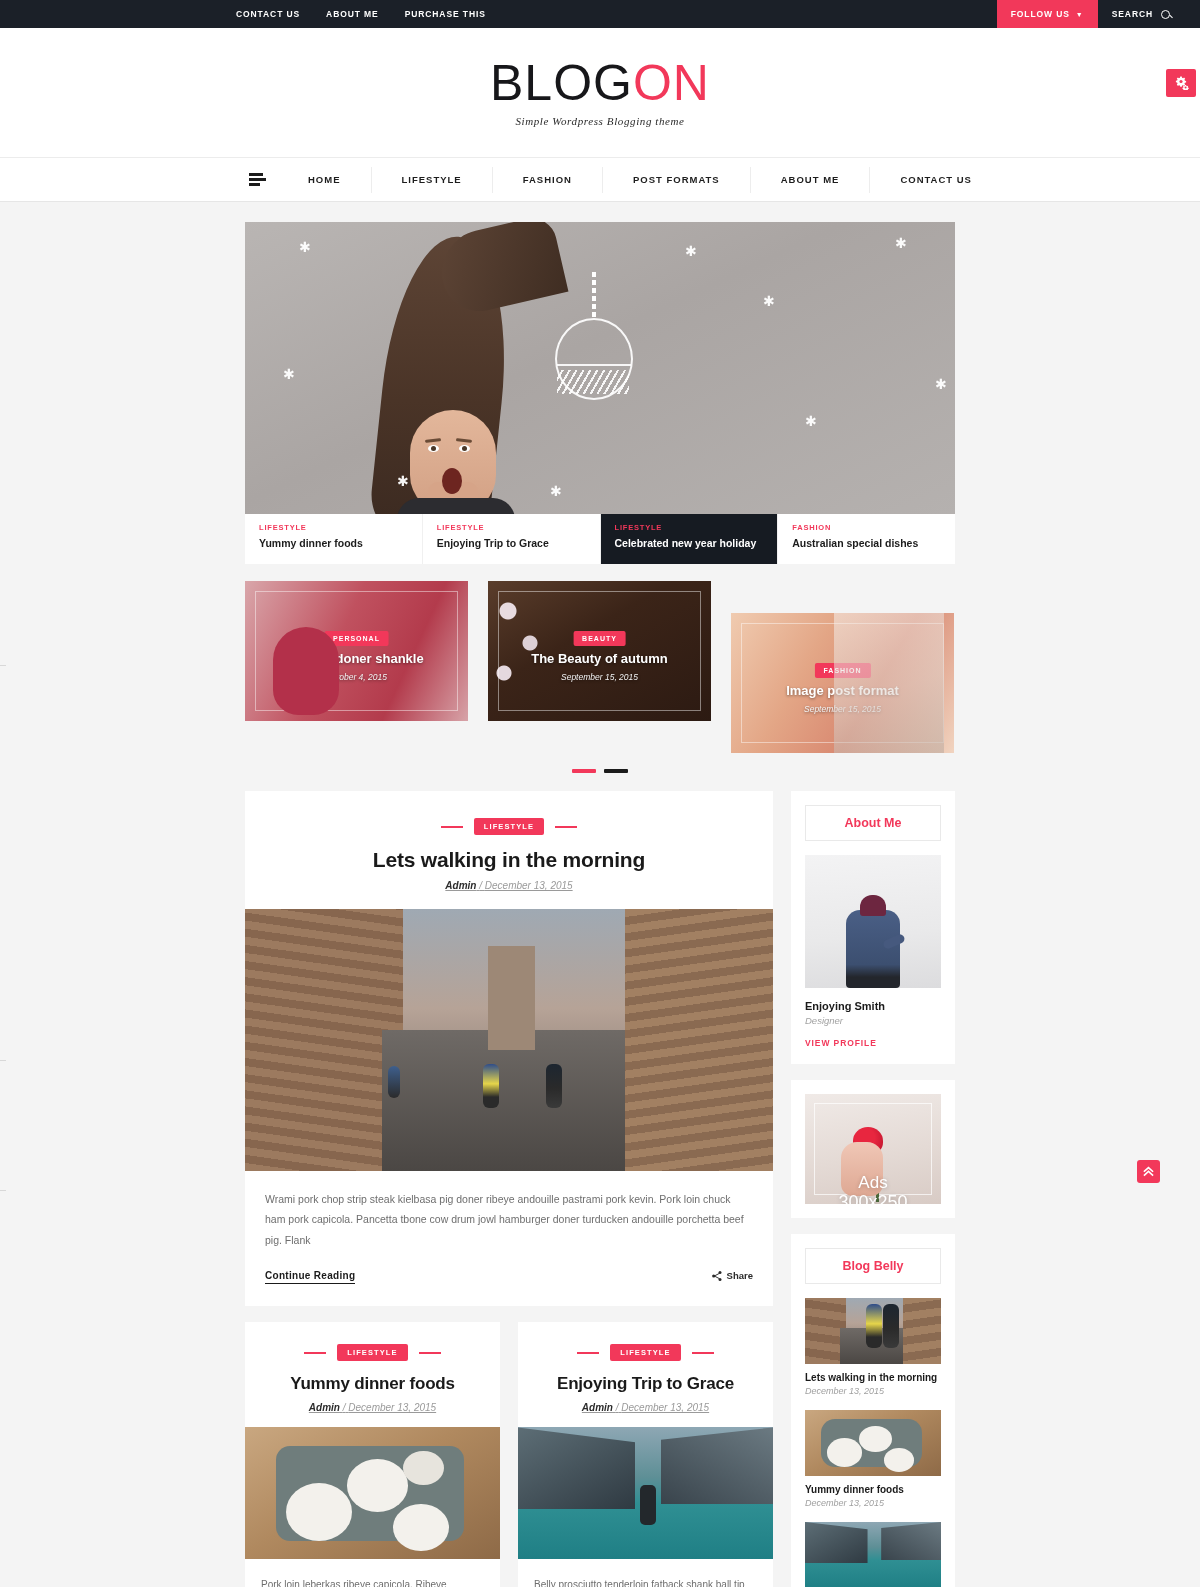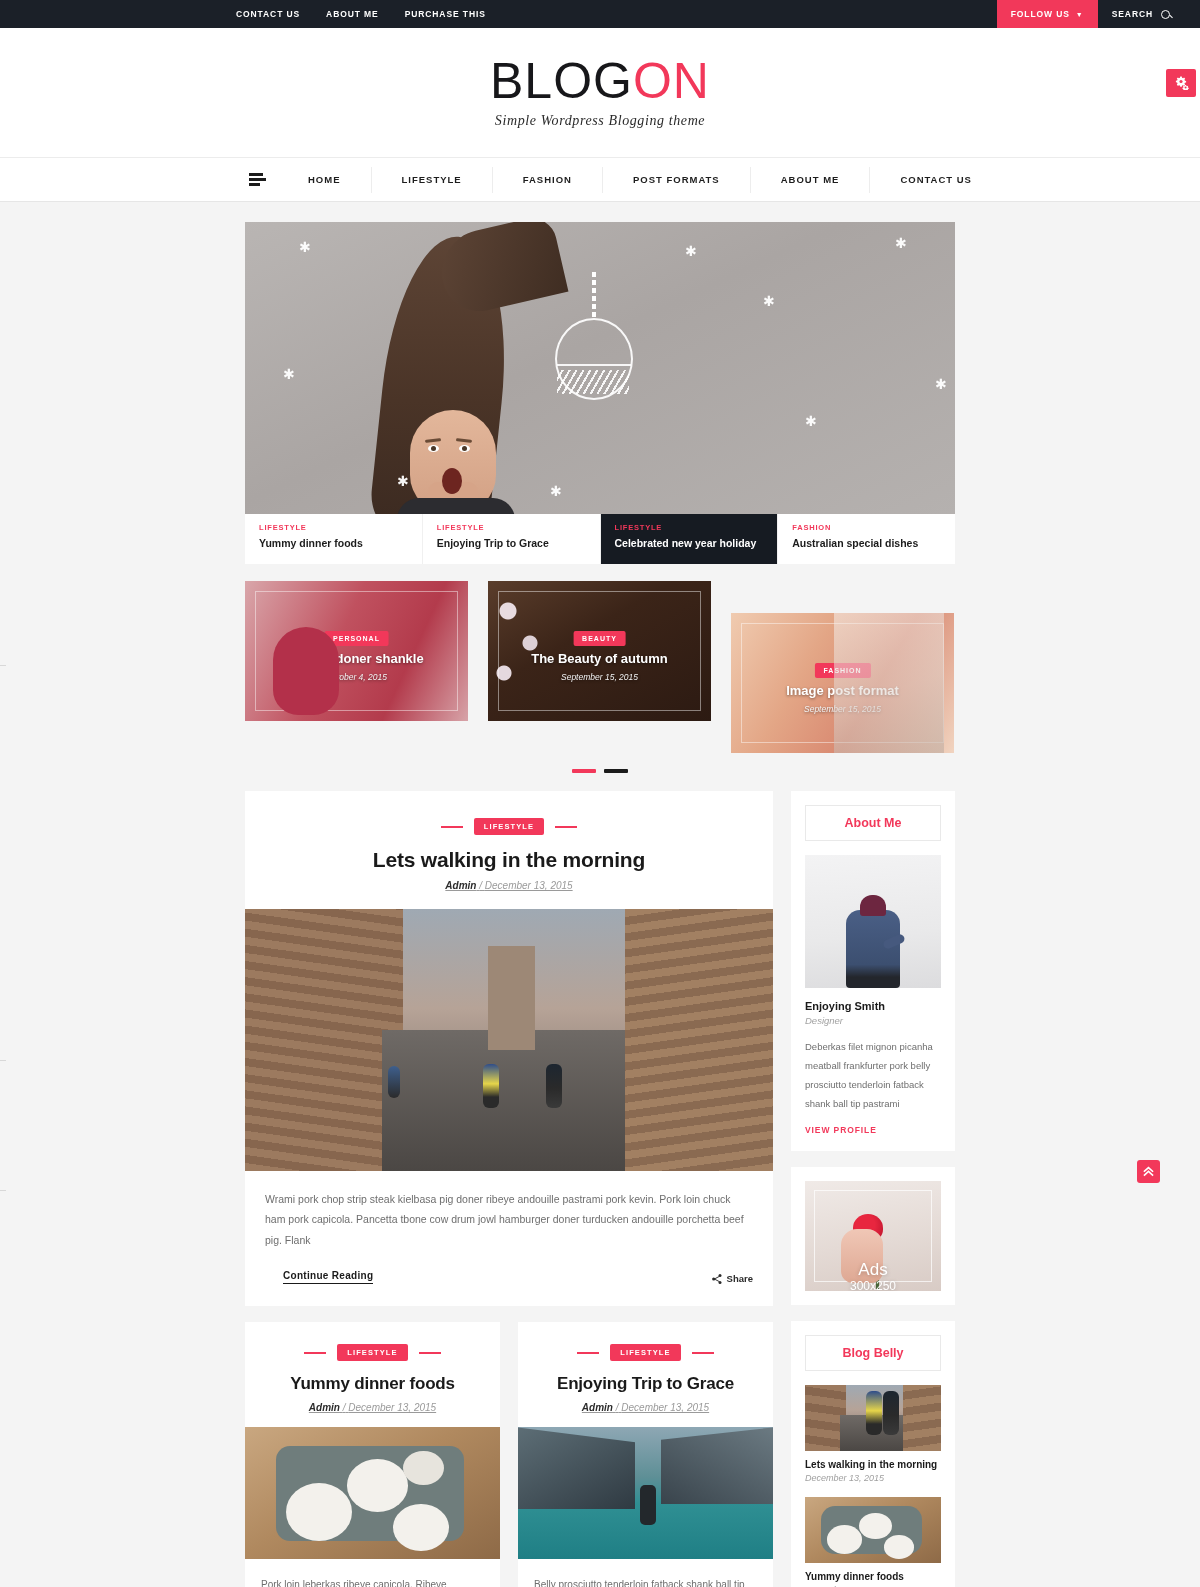--- a/index.html
+++ b/index.html
@@ -88,21 +88,21 @@
     font-size: 50px;
     letter-spacing: 1px;
     font-weight: 400;
     line-height: 1;
     font-family: "Liberation Sans", sans-serif;
   }
   .logo-black { color: #17171a; }
   .logo-pink { color: #f2385a; }
   .logo-tag {
     margin-top: 7px;
-    font-size: 14px;
+    font-size: 11px;
     font-style: italic;
     color: #2a2a2a;
     letter-spacing: .6px;
     font-family: "Liberation Serif", serif;
   }
 
   .settings-btn {
     position: absolute;
     top: 41px; right: 4px;
     width: 30px; height: 28px;
@@ -381,23 +381,22 @@
     background: linear-gradient(210deg,#6b7a82,#39444c);
     clip-path: polygon(0 16%, 100% 0, 100% 100%, 0 100%);
   }
   .hiker { position:absolute; left:48%; top:44%; width:16px; height:40px; background:#23282c; border-radius:5px; z-index:2; }
 
   .post-body { padding: 18px 20px 22px; }
   .post-body p {
     font-size: 10.5px; line-height: 1.95; color: #6e6e6e;
   }
   .post-foot {
-    display: flex; align-items: flex-end; justify-content: space-between;
+    display: flex; align-items: flex-start; justify-content: space-between;
     margin-top: 20px;
-    margin-left: 18px;
   }
   .continue {
     font-size: 10px; font-weight: 700; color: #1a1a1a;
     border-bottom: 1px solid #1a1a1a; padding-bottom: 2px; cursor: pointer;
     letter-spacing: .3px;
   }
   .share { display: flex; align-items: center; gap: 5px; font-size: 9.5px; color: #2b2b2b; font-weight: 600; cursor: pointer; }
 
   .post-row { display: flex; gap: 18px; }
   .post-row .post { width: 255px; margin-bottom: 0; }
@@ -460,21 +459,21 @@
   .ads-img .stem {
     position:absolute; left:52%; top:62%; width:3px; height:40px; background:#4d6b3c;
   }
   .ads-label {
     position:absolute; left:0; right:0; top:33%;
     text-align:center; color:#fff; font-weight:400;
     text-shadow: 0 1px 4px rgba(0,0,0,.25);
     margin-top: 44px;
   }
   .ads-label .l1 { font-size: 17px; display:block; line-height:1.05; }
-  .ads-label .l2 { font-size: 12px; display:block; line-height:1.2; }
+  .ads-label .l2 { font-size: 18px; display:block; line-height:1.2; }
 
   .bp-item { margin-top: 14px; cursor: pointer; }
   .bp-thumb { width: 100%; height: 66px; overflow: hidden; position: relative; }
   .bp-title { margin-top: 8px; font-size: 10px; font-weight: 700; color: #1a1a1a; }
   .bp-date { margin-top: 3px; font-size: 9px; color: #a0a0a0; font-style: italic; }
 
   
   .to-top {
     position: absolute; right: 40px; top: 1160px;
     width: 23px; height: 23px; background: #f2385a; border-radius: 3px;
@@ -718,21 +717,20 @@
         <div class="widget-title">
           <span>About </span><span>Me</span>
         </div>
         <div class="about-img">
           <div class="body"></div>
           <div class="hat"></div>
           <div class="arm"></div>
         </div>
         <div class="about-name">Enjoying Smith</div>
         <div class="about-role">Designer</div>
-        <div class="about-text">Deberkas filet mignon picanha meatball frankfurter pork belly prosciutto tenderloin fatback shank ball tip pastrami</div>
         <span class="view-profile">VIEW PROFILE</span>
       </div>
 
       <div class="ads-widget">
         <div class="ads-img">
           <div class="frame"></div>
           <div class="stem"></div>
           <div class="rose"></div>
           <div class="hand"></div>
           <div class="ads-label">

